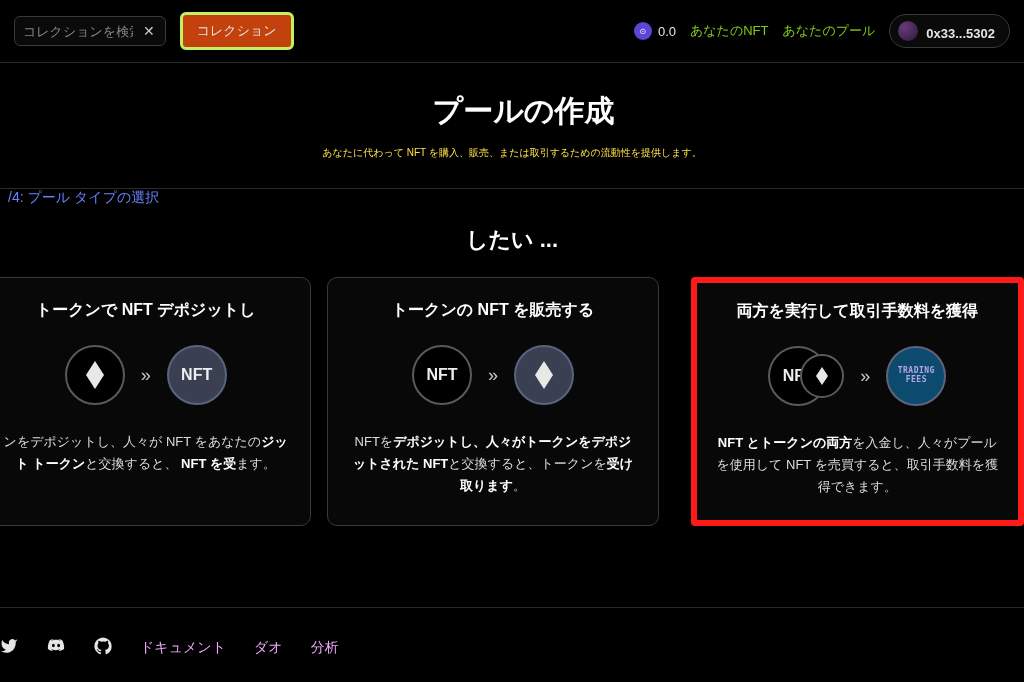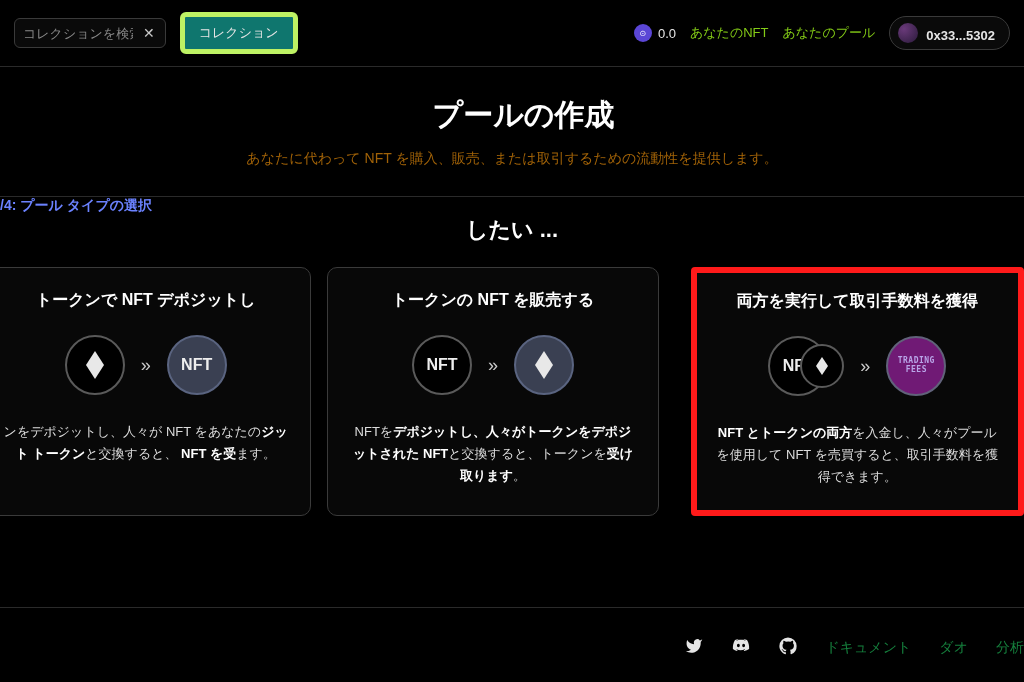--- a/index.html
+++ b/index.html
@@ -36,26 +36,26 @@
     width: 110px;
   }
   .search-input::placeholder { color: #888; }
   .close-x {
     color: #c9c9c9;
     font-size: 14px;
     cursor: pointer;
     padding: 0 2px;
   }
   .pill-btn {
-    border: 5px solid #bef264;
+    border: 3px solid #bef264;
     border-radius: 6px;
     padding: 7px 14px;
     font-size: 13px;
     color: #e5e5e5;
-    background: #0f766e;
+    background: #c2410c;
     cursor: pointer;
   }
   .spacer { flex: 1; }
   .balance {
     display: flex;
     align-items: center;
     gap: 6px;
     font-size: 13px;
     color: #e5e5e5;
   }
@@ -98,30 +98,31 @@
     padding: 28px 0 0;
     text-align: center;
   }
   .page-title {
     font-size: 30px;
     font-weight: 700;
     margin-bottom: 14px;
     padding-left: 23px;
   }
   .page-sub {
-    font-size: 14px;
-    color: #a16207;
+    font-size: 10px;
+    color: #fde047;
     margin-bottom: 28px;
   }
   .step-label {
     text-align: left;
-    padding-left: 0;
+    padding-left: 8px;
     font-size: 14px;
     color: #6b82ff;
-    font-weight: 700;
+    font-weight: 400;
+    margin-bottom: 18px;
   }
   .want {
     font-size: 22px;
     font-weight: 700;
     margin-bottom: 22px;
   }
   .cards {
     display: flex;
     gap: 16px;
     padding: 0 0 0 0;
@@ -173,44 +174,44 @@
     width: 44px; height: 44px;
     margin-left: -28px;
   }
   .circ.fees {
     font-size: 8px;
     letter-spacing: 0.5px;
     line-height: 1.1;
     color: #b9a5e8;
     font-family: monospace;
     flex-direction: column;
-    background: #701a75;
+    background: #0c4a6e;
     border-color: #61627a;
   }
   .chev {
     font-size: 18px;
     color: #c9c9c9;
   }
   .card-desc {
     font-size: 13px;
     line-height: 1.7;
     color: #ddd;
     text-align: center;
   }
   .card-desc strong { color: #fff; font-weight: 700; }
   .footer {
     position: absolute;
     bottom: 24px;
     left: 0; right: 0;
     display: flex;
     align-items: center;
-    justify-content: flex-end;
+    justify-content: flex-start;
     gap: 28px;
     font-size: 14px;
-    color: #15803d;
+    color: #f0abfc;
   }
   .footer-divider {
     position: absolute;
     bottom: 74px;
     left: 0; right: 0;
     height: 1px;
     background: #2a2a2a;
   }
   .f-icon { cursor: pointer; }
   .f-link { cursor: pointer; }

